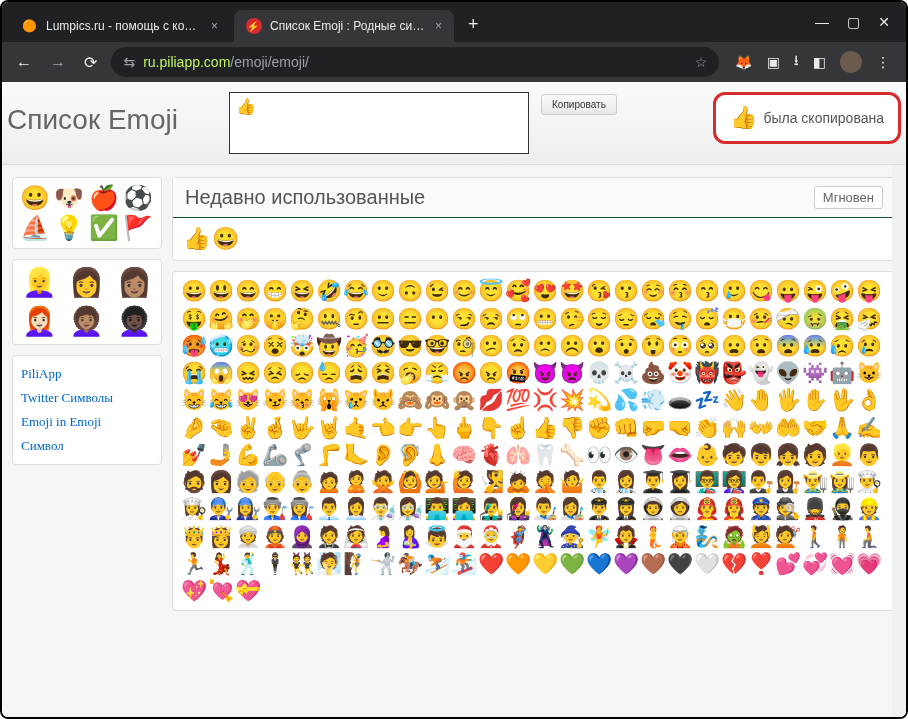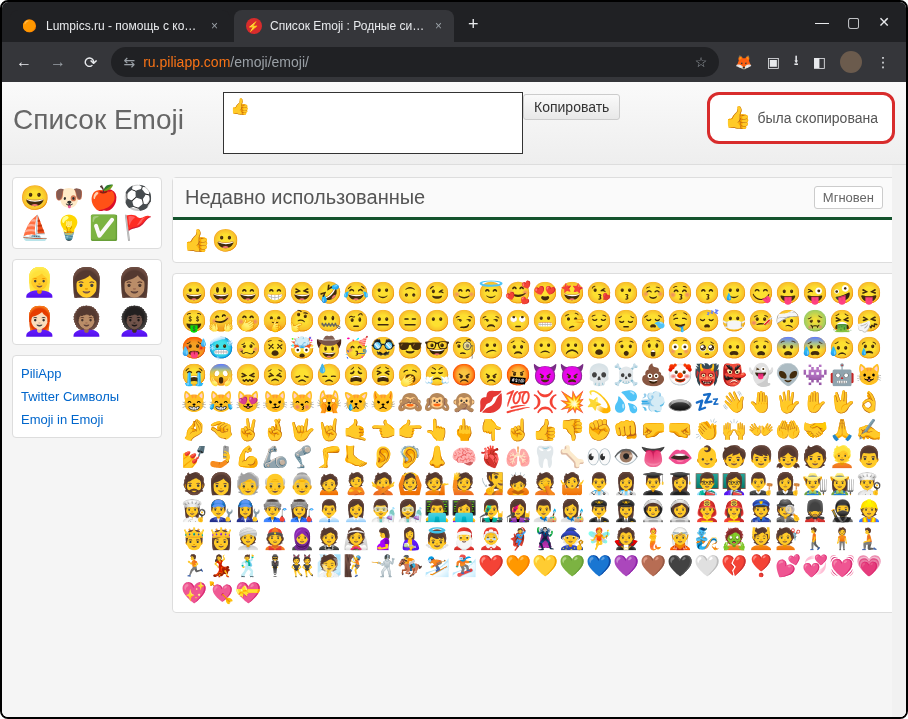--- a/index.html
+++ b/index.html
@@ -59,42 +59,43 @@
       background: #202124;
       border-radius: 16px;
       height: 30px;
       display: flex;
       align-items: center;
       padding: 0 12px;
       color: #9aa0a6;
       font-size: 14px;
       gap: 8px;
     }
-    .url-bar .domain { color: #f97316; }
+    .url-bar .domain { color: #bef264; }
     .url-bar .star { margin-left: auto; }
     .toolbar-icons { display: flex; gap: 14px; align-items: center; padding: 0 6px; }
     .toolbar-icons span { color: #e8eaed; font-size: 14px; cursor: pointer; }
     .avatar { width: 22px; height: 22px; border-radius: 50%; background: #6b5b4d; }
     
     .page-content {
       background: #f5f5f5;
       height: calc(100% - 80px);
       overflow: auto;
       display: flex;
       position: relative;
     }
     
     .header-row {
       position: absolute;
       top: 0; left: 0; right: 0;
       background: linear-gradient(#fafafa, #eeeeee);
       border-bottom: 1px solid #ddd;
-      padding: 10px 11px;
+      padding: 10px 5px;
       display: flex;
       align-items: flex-start;
+      gap: 12px;
       z-index: 10;
     }
     .page-title {
       font-size: 28px;
       color: #666;
       font-weight: normal;
       padding-top: 12px;
       min-width: 210px;
     }
     .input-box {
@@ -104,21 +105,21 @@
       background: #fff;
       padding: 4px 6px;
       font-size: 16px;
       resize: none;
     }
     .copy-btn {
       background: linear-gradient(#fafafa, #e8e8e8);
       border: 1px solid #ccc;
       border-radius: 3px;
       padding: 4px 10px;
-      font-size: 14px;
+      font-size: 10px;
       cursor: pointer;
       color: #333;
       margin-top: 2px;
     }
     .copied-badge {
       display: flex;
       align-items: center;
       gap: 6px;
       background: #fff;
       border: 3px solid #d82c2c;
@@ -161,35 +162,36 @@
       grid-template-columns: repeat(3, 1fr);
       gap: 6px;
     }
     .people-grid span { font-size: 28px; text-align: center; cursor: pointer; }
     .links a {
       display: block;
       color: #0066cc;
       font-size: 13px;
       padding: 4px 2px;
       text-decoration: none;
+      font-family: Liberation Serif, serif;
     }
     
     .main {
       flex: 1;
       min-width: 0;
     }
     .section {
       background: #fff;
       border: 1px solid #ddd;
       border-radius: 4px;
       margin-bottom: 10px;
     }
     .section-header {
       background: #fafafa;
-      border-bottom: 3px solid #14532d;
+      border-bottom: 1px solid #14532d;
       padding: 8px 12px;
       font-size: 20px;
       color: #555;
       display: flex;
       align-items: center;
     }
     .instant-btn {
       margin-left: auto;
       border: 1px solid #ccc;
       border-radius: 3px;
@@ -301,20 +303,21 @@
             <span>👩🏽</span>
             <span>👩🏻‍🦰</span>
             <span>👩🏽‍🦱</span>
             <span>👩🏿‍🦱</span>
           </div>
       </div>
       <div class="sidebar-box links" id="links-box">
           <a href="#">PiliApp</a>
           <a href="#">Twitter Символы</a>
           <a href="#">Emoji in Emoji</a>
+          <a href="#">Символ</a>
         </div>
     </div>
 
     <div class="main">
       <div class="section">
         <div class="section-header">
           <span>Недавно использованные</span>
           <span class="instant-btn">Мгновен</span>
         </div>
         <div class="emoji-row" id="recent-row">

